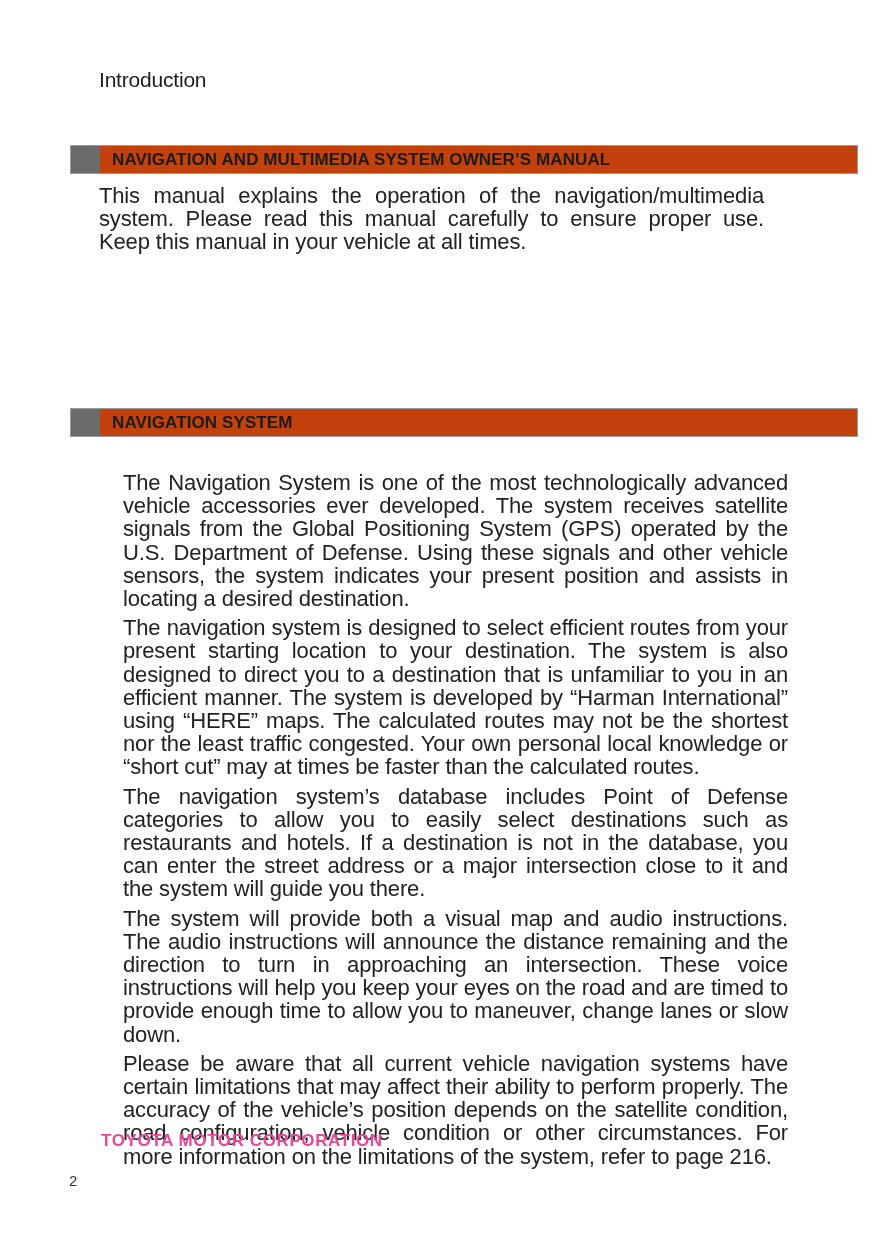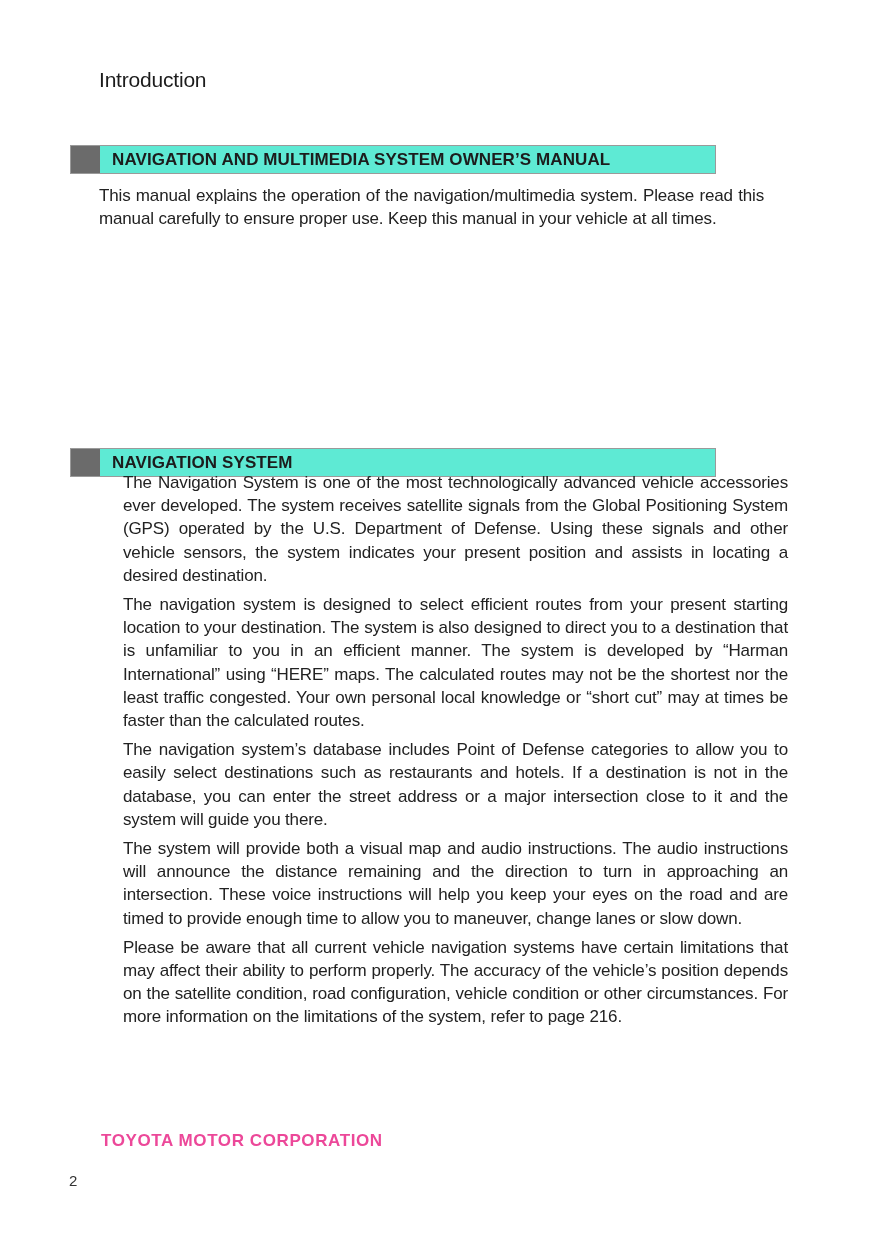--- a/index.html
+++ b/index.html
@@ -21,25 +21,25 @@
       top: 68px;
       font-size: 21px;
       font-weight: normal;
       letter-spacing: -0.2px;
       margin: 0;
       color: #1c1c1c;
     }
     .section-header {
       position: absolute;
       left: 70px;
-      width: 646px;
+      width: 788px;
       height: 29px;
       border: 1px solid #9a9a9a;
       box-sizing: border-box;
-      background: #5eead4;
+      background: #c2410c;
     }
     .section-header .marker {
       position: absolute;
       left: 0;
       top: 0;
       width: 29px;
       height: 27px;
       background: #6b6b6b;
     }
     .section-header .label {
@@ -52,21 +52,21 @@
       letter-spacing: 0.1px;
       white-space: nowrap;
     }
     .section-body {
       position: absolute;
       left: 99px;
       width: 665px;
     }
     .section-body p {
       margin: 0 0 6px 0;
-      font-size: 17px;
+      font-size: 22px;
       line-height: 23.2px;
       text-align: justify;
       letter-spacing: -0.15px;
       color: #222222;
     }
     .corp {
       position: absolute;
       left: 101px;
       top: 1131px;
       font-size: 17px;
@@ -88,21 +88,21 @@
 <h1 class="page-title">Introduction</h1>
 
 <div class="section-header" style="top:145px;">
   <div class="marker"></div>
   <div class="label">NAVIGATION AND MULTIMEDIA SYSTEM OWNER’S MANUAL</div>
 </div>
 <div class="section-body" style="top:184px;">
   <p>This manual explains the operation of the navigation/multimedia system. Please read this manual carefully to ensure proper use. Keep this manual in your vehicle at all times.</p>
 </div>
 
-<div class="section-header" style="top:448px;">
+<div class="section-header" style="top:408px;">
   <div class="marker"></div>
   <div class="label">NAVIGATION SYSTEM</div>
 </div>
 <div class="section-body" style="top:471px;margin-left:24px;">
   <p>The Navigation System is one of the most technologically advanced vehicle accessories ever developed. The system receives satellite signals from the Global Positioning System (GPS) operated by the U.S. Department of Defense. Using these signals and other vehicle sensors, the system indicates your present position and assists in locating a desired destination.</p>
   <p>The navigation system is designed to select efficient routes from your present starting location to your destination. The system is also designed to direct you to a destination that is unfamiliar to you in an efficient manner. The system is developed by “Harman International” using “HERE” maps. The calculated routes may not be the shortest nor the least traffic congested. Your own personal local knowledge or “short cut” may at times be faster than the calculated routes.</p>
   <p>The navigation system’s database includes Point of Defense categories to allow you to easily select destinations such as restaurants and hotels. If a destination is not in the database, you can enter the street address or a major intersection close to it and the system will guide you there.</p>
   <p>The system will provide both a visual map and audio instructions. The audio instructions will announce the distance remaining and the direction to turn in approaching an intersection. These voice instructions will help you keep your eyes on the road and are timed to provide enough time to allow you to maneuver, change lanes or slow down.</p>
   <p>Please be aware that all current vehicle navigation systems have certain limitations that may affect their ability to perform properly. The accuracy of the vehicle’s position depends on the satellite condition, road configuration, vehicle condition or other circumstances. For more information on the limitations of the system, refer to page 216.</p>
 </div>

